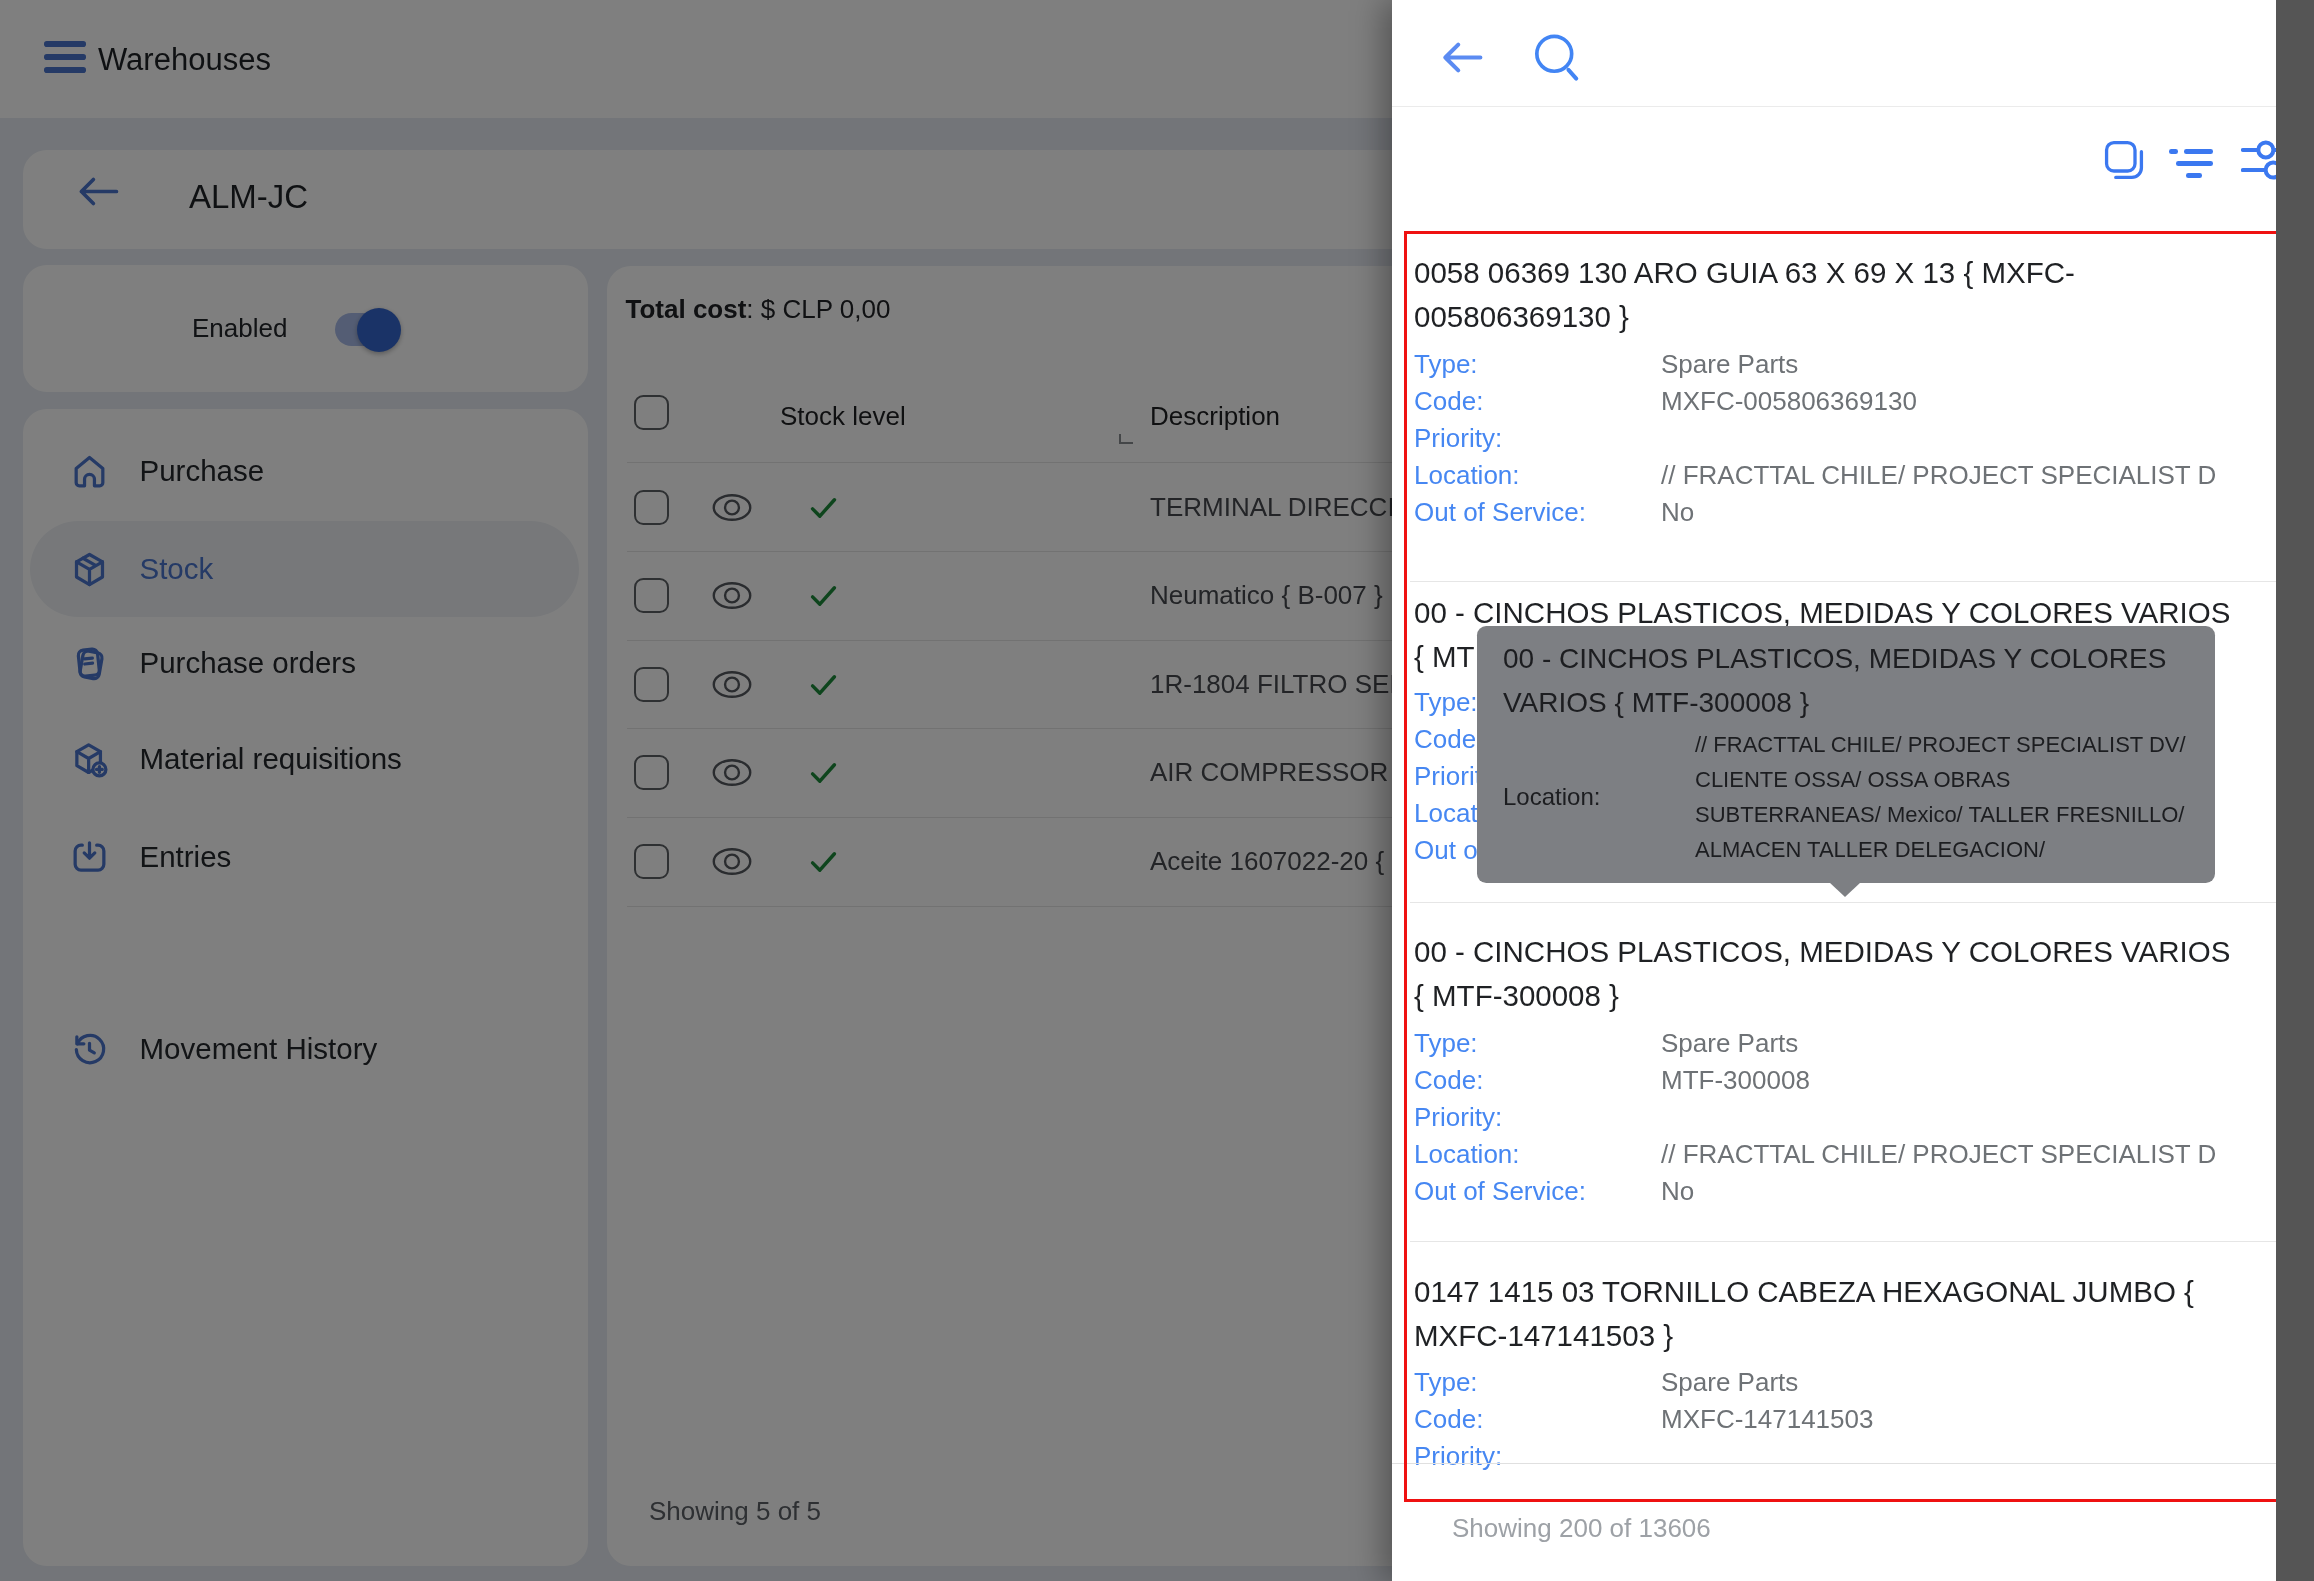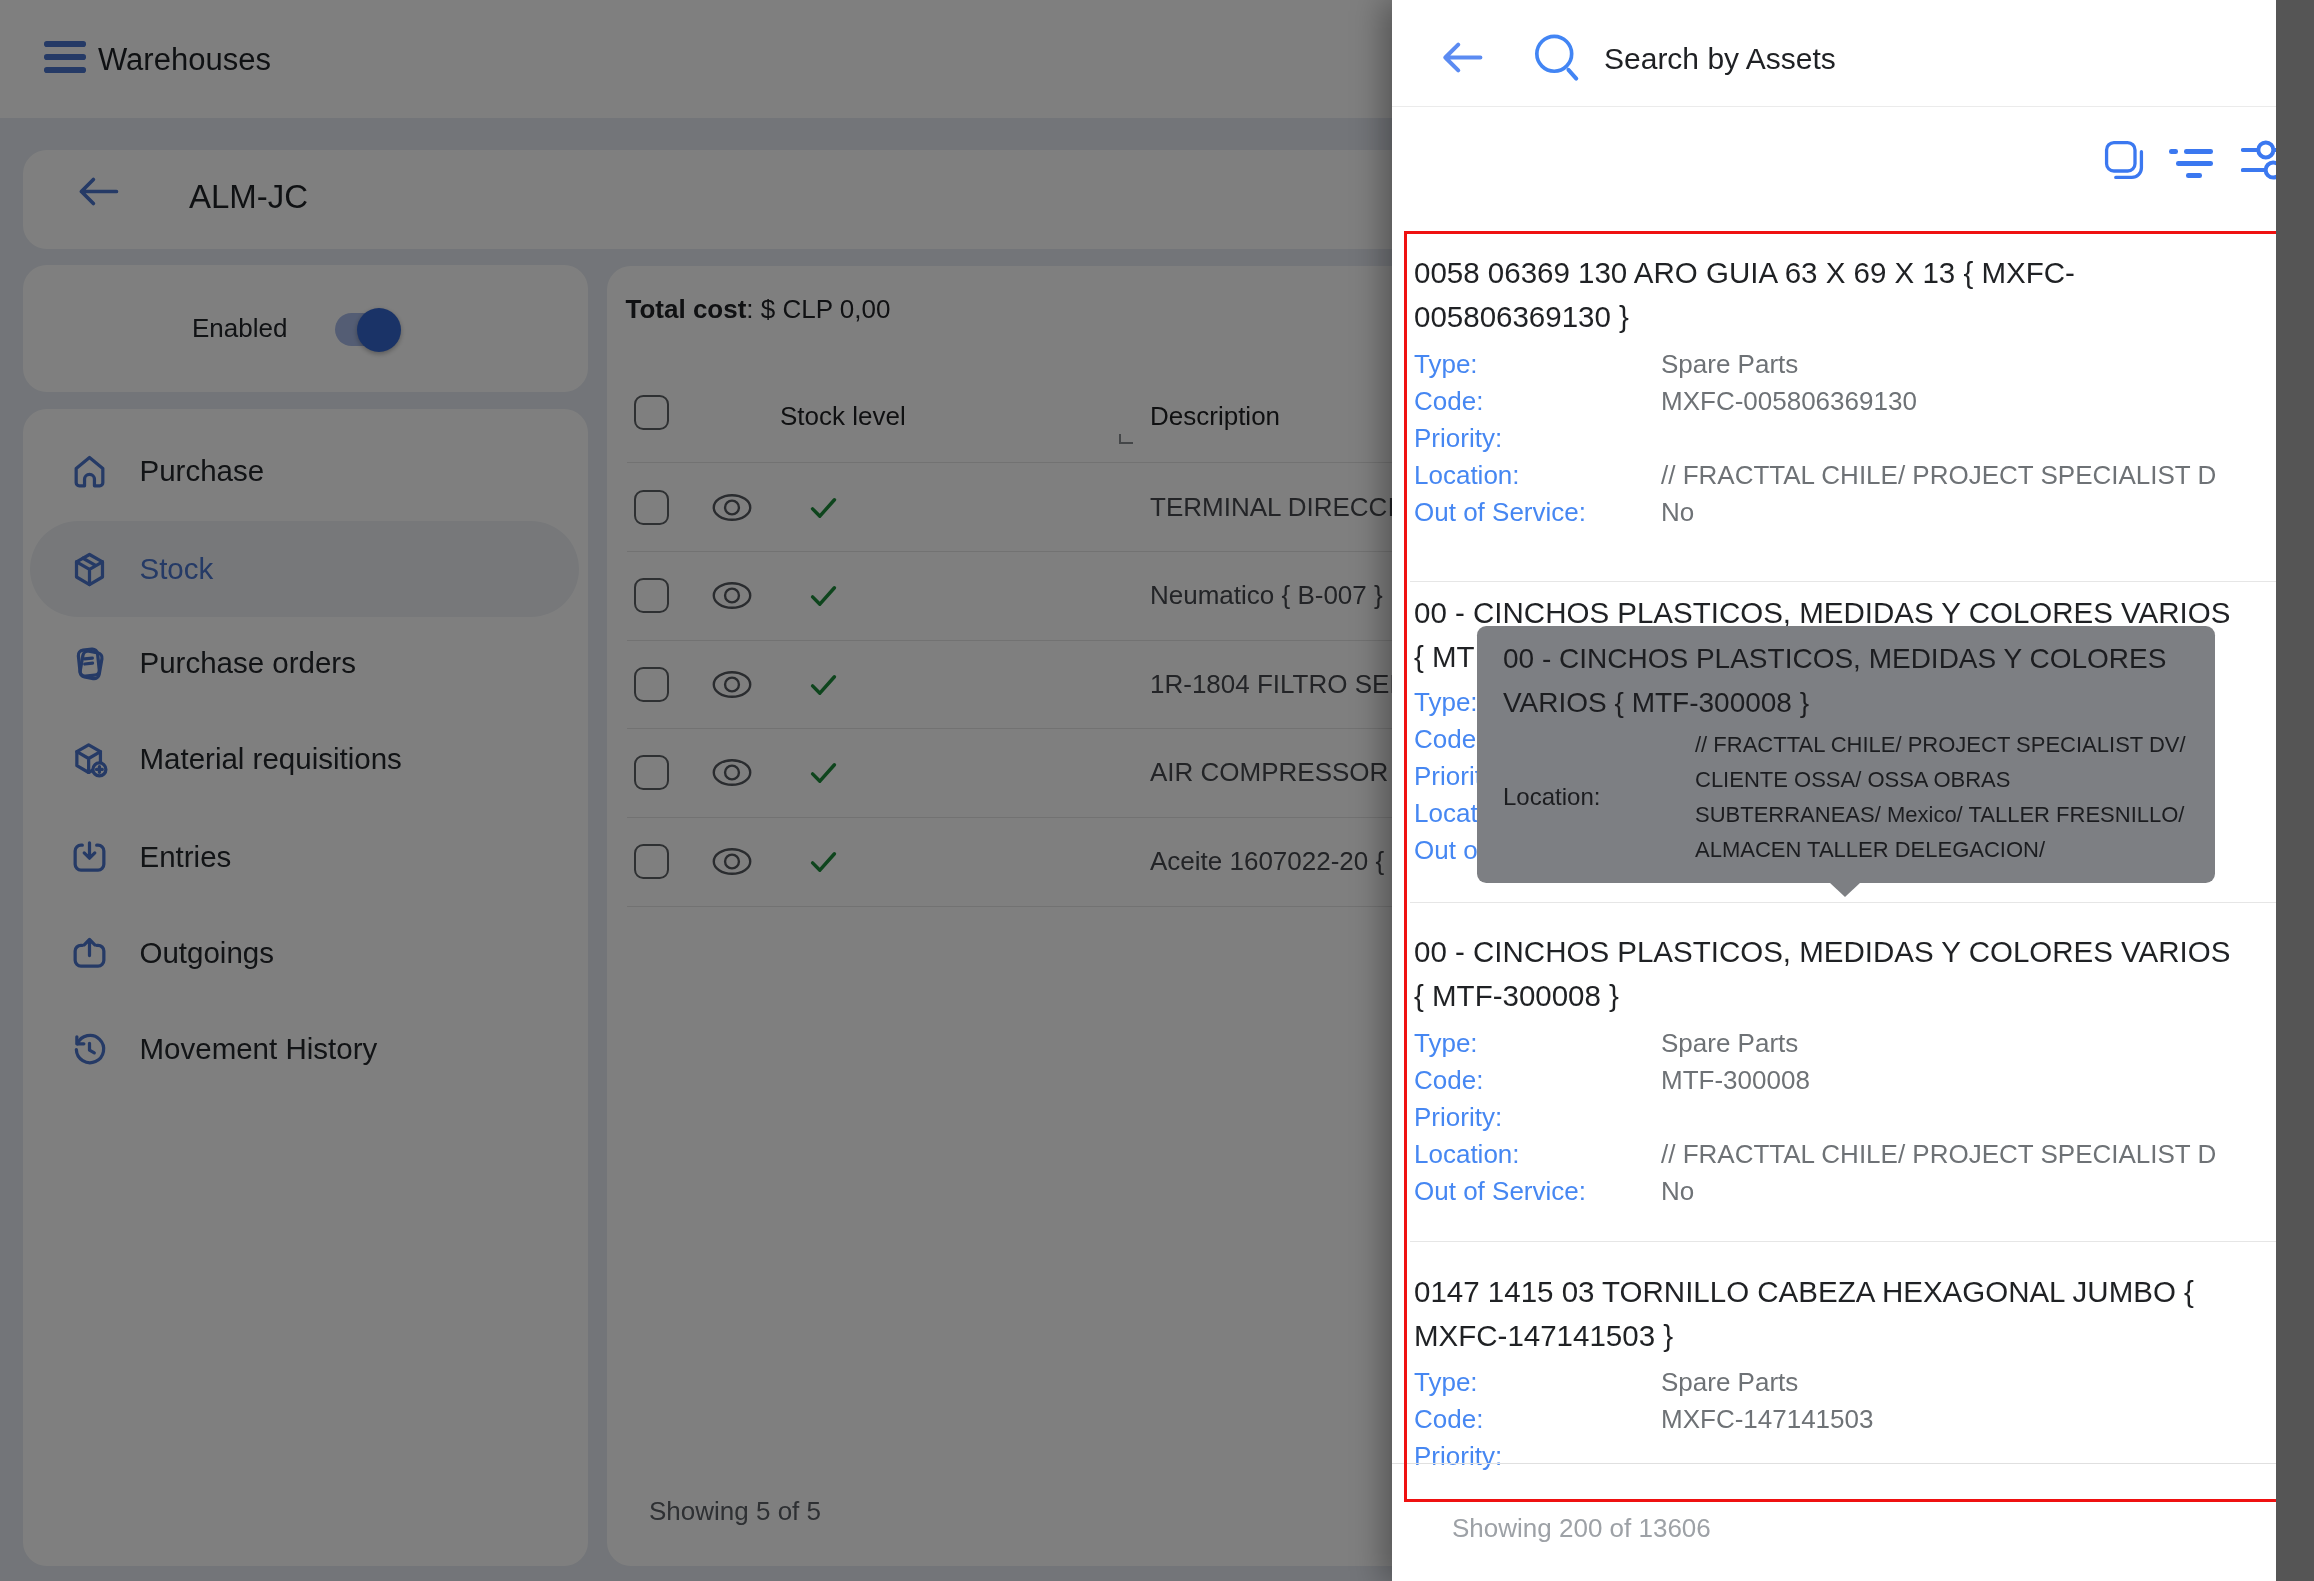--- a/index.html
+++ b/index.html
@@ -145,27 +145,20 @@
     </div>
 
     <div class="mitem" style="top:400px;">
       <svg class="micon" width="41" height="41" viewBox="0 0 24 24">
         <path class="appstroke" d="M7.8 4.8H7A3.4 3.4 0 0 0 3.6 8.2v7.8A3.4 3.4 0 0 0 7 19.4h10a3.4 3.4 0 0 0 3.4-3.4V8.2A3.4 3.4 0 0 0 17 4.8h-.8"></path>
         <path class="appstroke" d="M12 3.4v8.8M8.9 9.3l3.1 3.1 3.1-3.1"></path>
       </svg>
       <span class="mlabel">Entries</span>
     </div>
 
-    <div class="mitem" style="top:496px;">
-      <svg class="micon" width="41" height="41" viewBox="0 0 24 24">
-        <path class="appstroke" d="M7.8 7.2H7A3.4 3.4 0 0 0 3.6 10.6v5.4A3.4 3.4 0 0 0 7 19.4h10a3.4 3.4 0 0 0 3.4-3.4v-5.4A3.4 3.4 0 0 0 17 7.2h-.8"></path>
-        <path class="appstroke" d="M12 13.2V3.8M8.9 6.9 12 3.8l3.1 3.1"></path>
-      </svg>
-      <span class="mlabel">Outgoings</span>
-    </div>
 
     <div class="mitem" style="top:592px;">
       <svg class="micon" width="41" height="41" viewBox="0 0 24 24">
         <path class="appstroke" d="M4.6 4.6v4.1h4.1"></path>
         <path class="appstroke" d="M4.9 8.7A8 8 0 1 1 4.3 12"></path>
         <path class="appstroke" d="M12 8.4v4l2.8 1.6"></path>
       </svg>
       <span class="mlabel">Movement History</span>
     </div>
   </div>
@@ -253,21 +246,20 @@
 
   <div class="drawer">
 
     <svg class="d-backarrow" width="48" height="41" viewBox="0 0 52 44">
       <path d="M47 22H9M23 8 9 22l14 14" stroke="#5b8bf2" stroke-width="4.4" fill="none" stroke-linecap="round" stroke-linejoin="round"></path>
     </svg>
     <svg class="d-search-ic" width="54" height="55" viewBox="0 0 58 60">
       <circle cx="26" cy="26" r="19" stroke="#4285f4" stroke-width="4" fill="none"></circle>
       <path d="M41.5 43.5 50 53" stroke="#4285f4" stroke-width="4.4" fill="none" stroke-linecap="round"></path>
     </svg>
-    <input class="d-search-input" readonly="" placeholder="Search by Assets" style="">
 
     <div class="d-hdiv"></div>
 
     <svg class="ic-copy ic-btn" width="44" height="44" viewBox="0 0 48 48">
       <rect x="5" y="5" width="31" height="31" rx="8" stroke="#3b78f0" stroke-width="3.6" fill="none"></rect>
       <path d="M15 43h17.5A10.5 10.5 0 0 0 43 32.5V15" stroke="#3b78f0" stroke-width="3.6" fill="none" stroke-linecap="round"></path>
     </svg>
     <div class="ic-filter ic-btn">
       <b style="left:0;top:9.2px;width:9.2px;"></b>
         <b style="left:14.8px;top:9.2px;width:29.5px;"></b>

